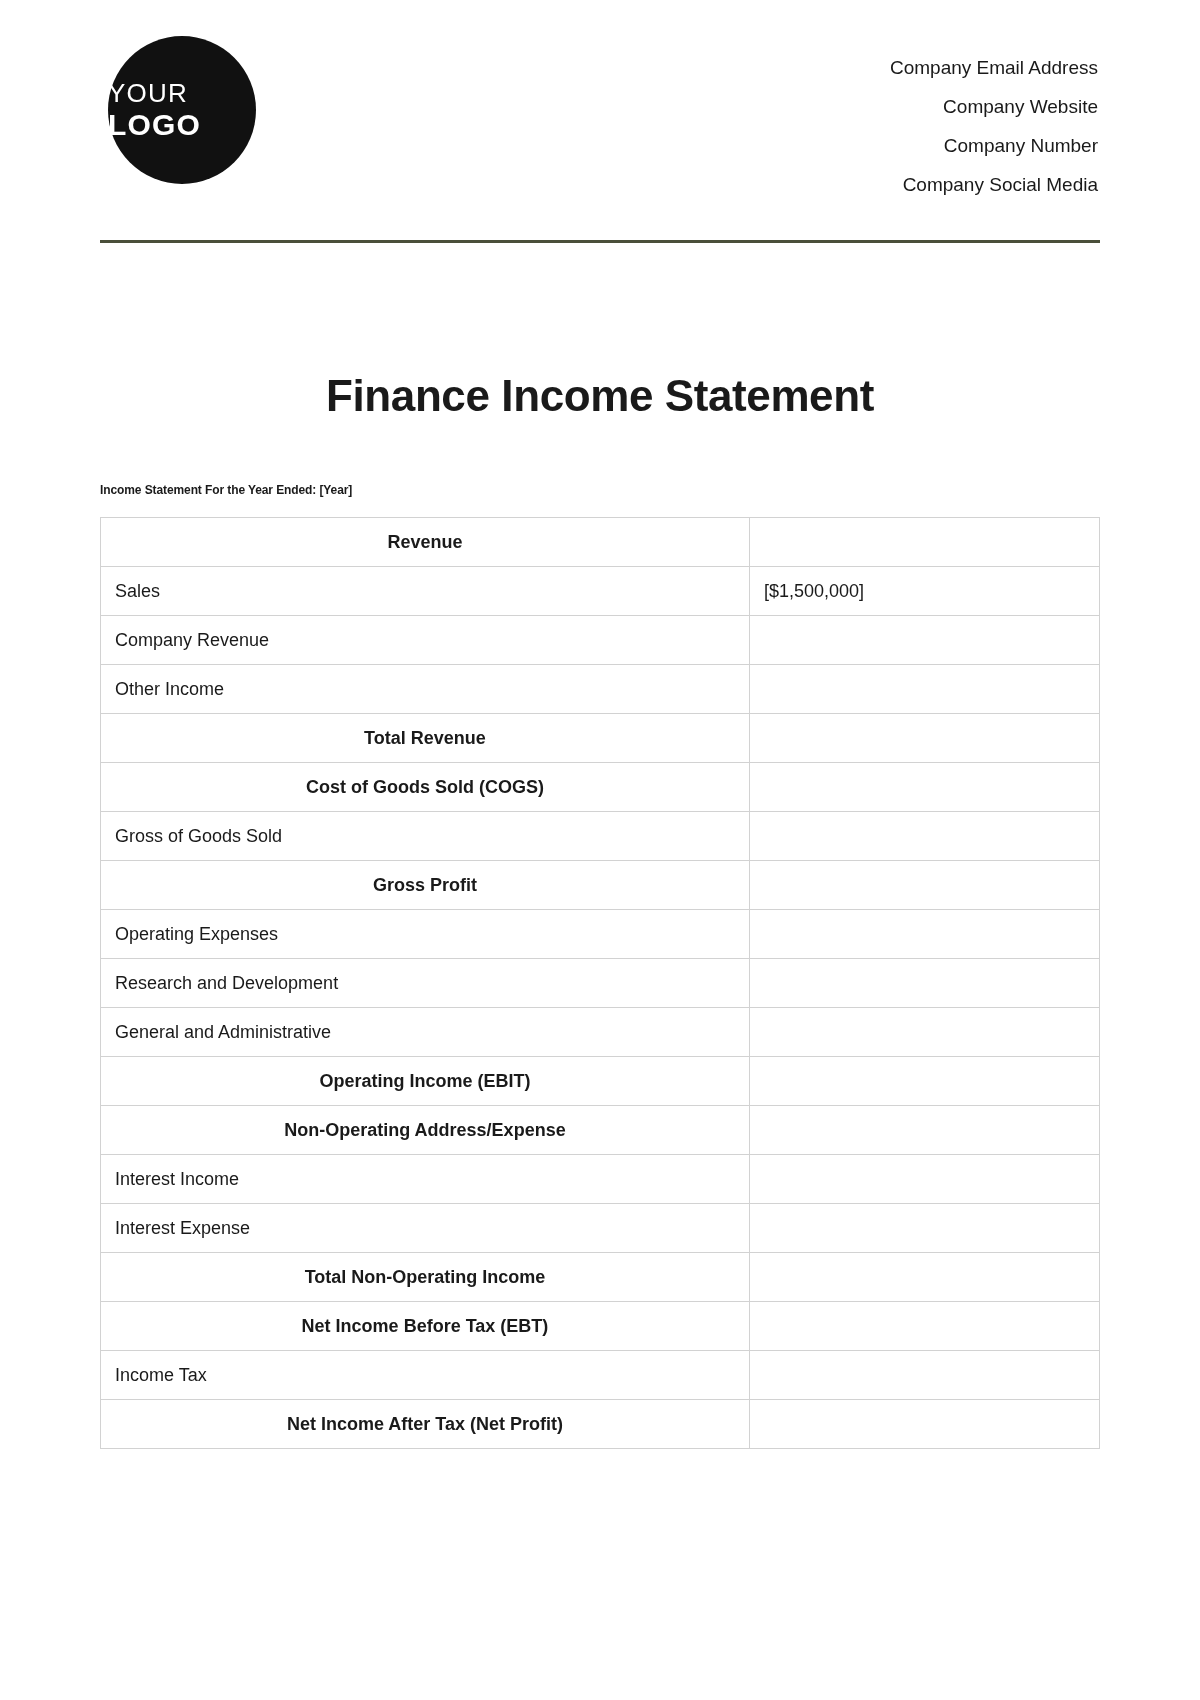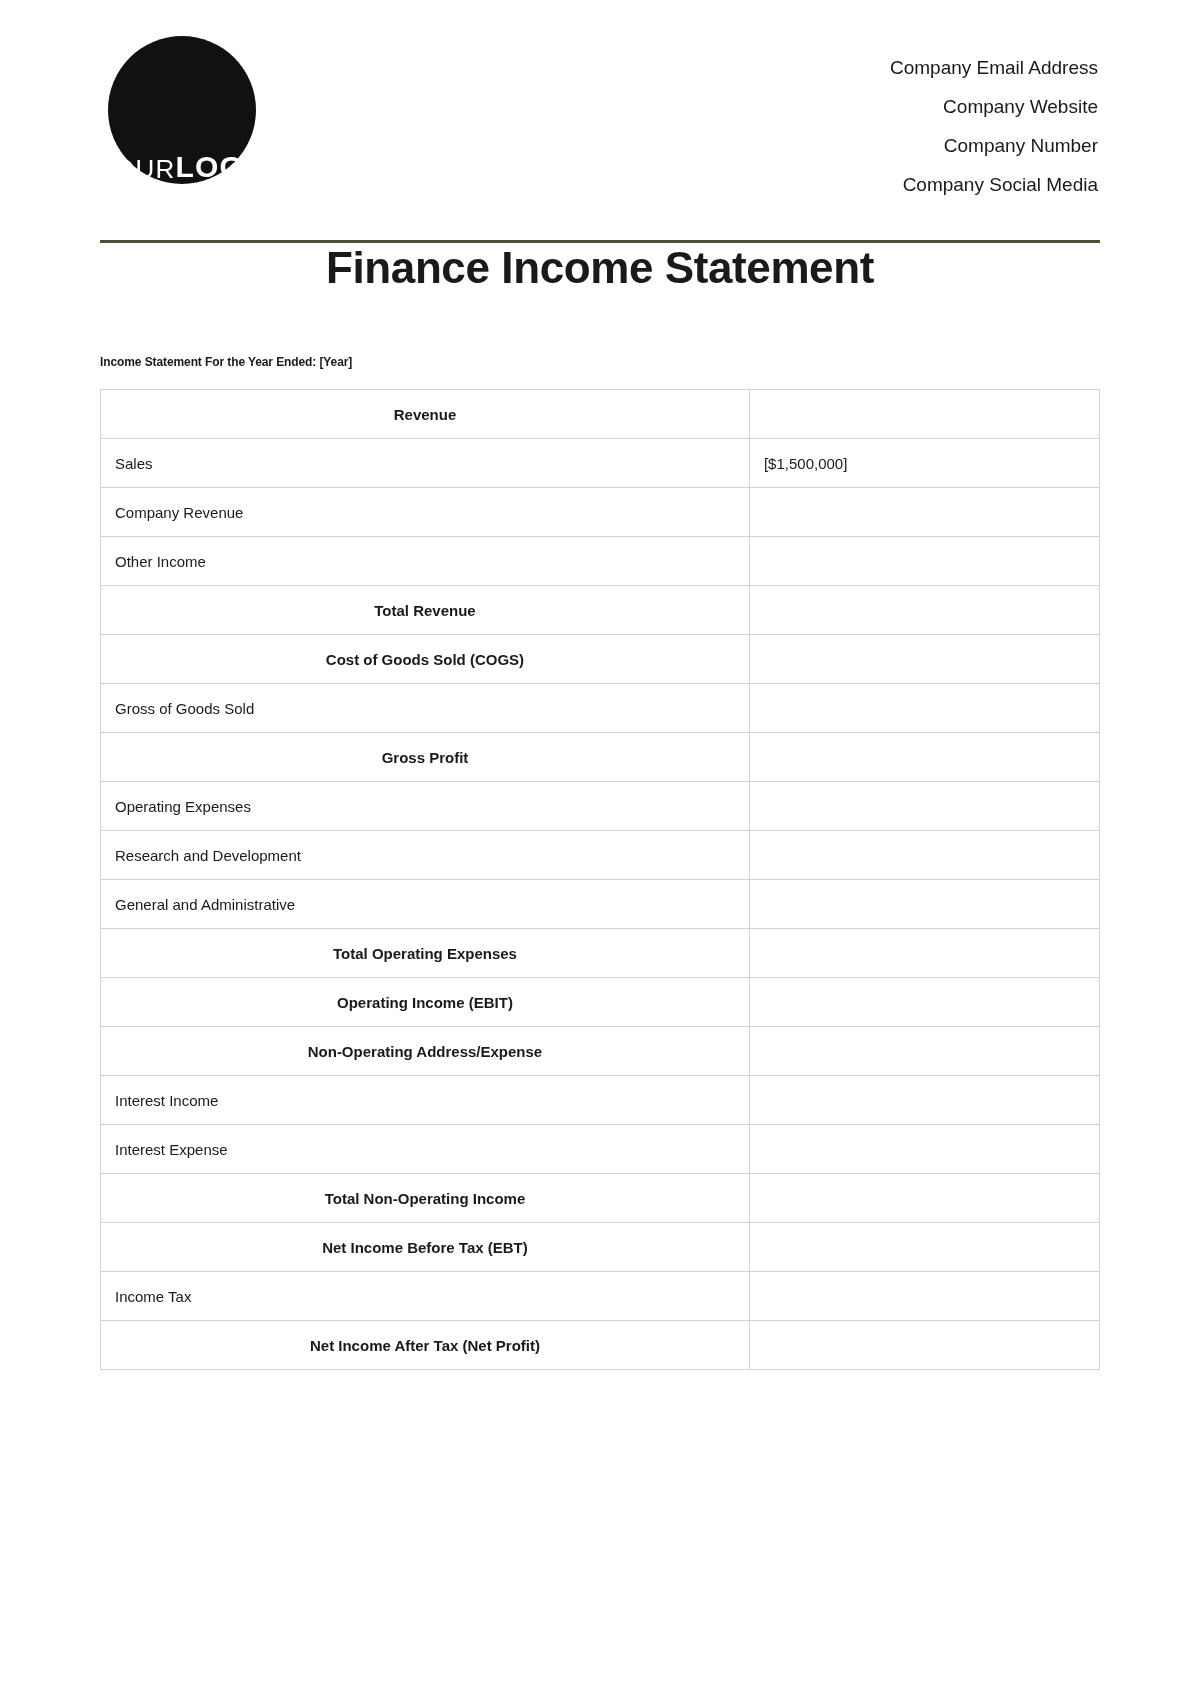--- a/index.html
+++ b/index.html
@@ -29,22 +29,22 @@
     justify-content: space-between;
     padding-top: 36px;
   }
   .logo {
     width: 148px;
     height: 148px;
     border-radius: 50%;
     background: #111111;
     color: #ffffff;
     display: flex;
-    flex-direction: row;
-    align-items: flex-end;
+    flex-direction: column;
+    align-items: flex-start;
     justify-content: center;
     margin-left: 8px;
     line-height: 1.12;
   }
   .logo .line1 {
     font-size: 26px;
     letter-spacing: 1.2px;
     font-weight: 400;
   }
   .logo .line2 {
@@ -65,20 +65,21 @@
   }
   .rule {
     margin-top: 36px;
     height: 3px;
     background: #4a4f3a;
     width: 100%;
   }
 
   
   .doc-title {
+    margin-top: 128px;
     text-align: center;
     font-size: 44px;
     font-weight: 700;
     letter-spacing: -0.4px;
   }
 
   .subtitle {
     margin-top: 62px;
     font-size: 12px;
     font-weight: 700;
@@ -89,21 +90,21 @@
   table.statement {
     margin-top: 20px;
     width: 100%;
     border-collapse: collapse;
     table-layout: fixed;
   }
   table.statement td {
     border: 1px solid #d2d2d2;
     height: 48px;
     padding: 0 14px;
-    font-size: 15px;
+    font-size: 18px;
     vertical-align: middle;
     color: #1a1a1a;
   }
   td.label { width: 605px; }
   td.value { width: 313px; }
   tr.section td.label {
     font-weight: 700;
     text-align: center;
   }
   tr.section-center td.label {
@@ -175,24 +176,20 @@
         </tr>
         <tr>
           <td class="label">Research and Development</td>
           <td class="value"></td>
         </tr>
         <tr>
           <td class="label">General and Administrative</td>
           <td class="value"></td>
         </tr>
         <tr class="section">
-          <td class="label">Total Operating Expenses</td>
-          <td class="value"></td>
-        </tr>
-        <tr class="section">
           <td class="label">Operating Income (EBIT)</td>
           <td class="value"></td>
         </tr>
         <tr class="section">
           <td class="label">Non-Operating Address/Expense</td>
           <td class="value"></td>
         </tr>
         <tr>
           <td class="label">Interest Income</td>
           <td class="value"></td>

